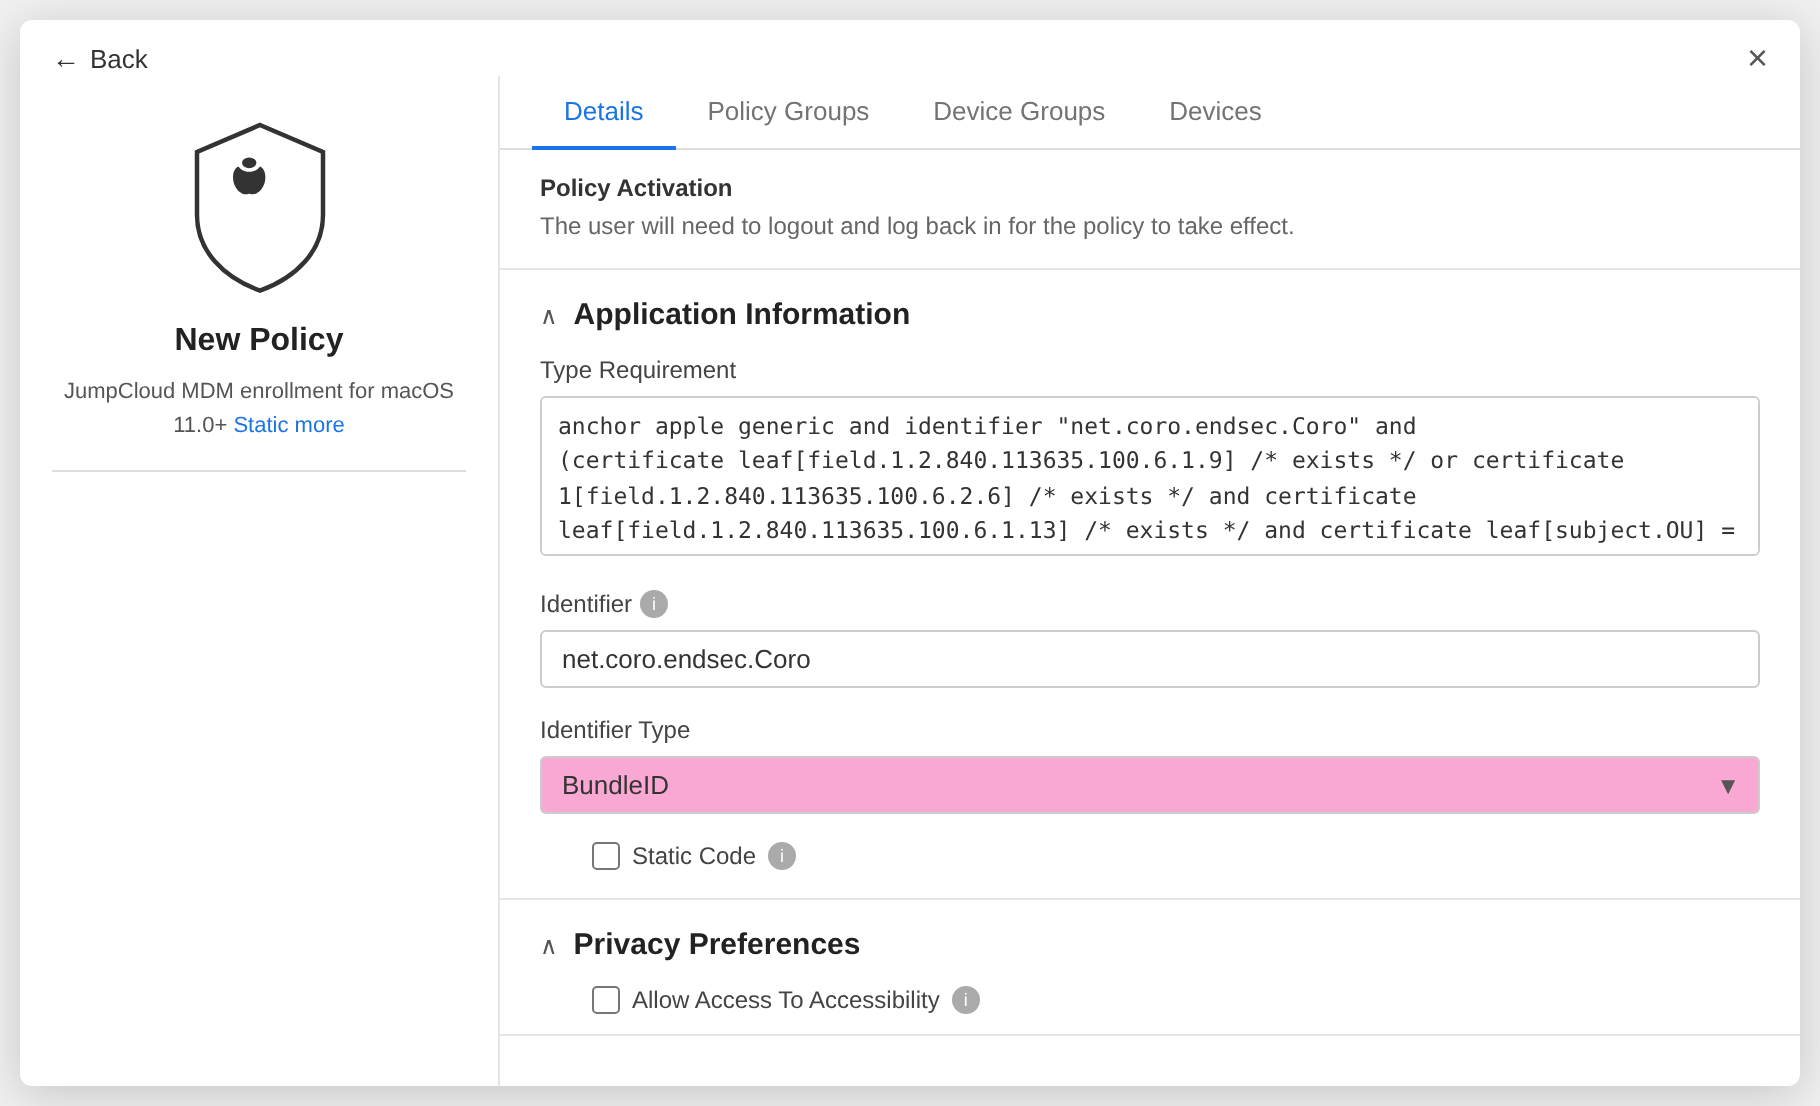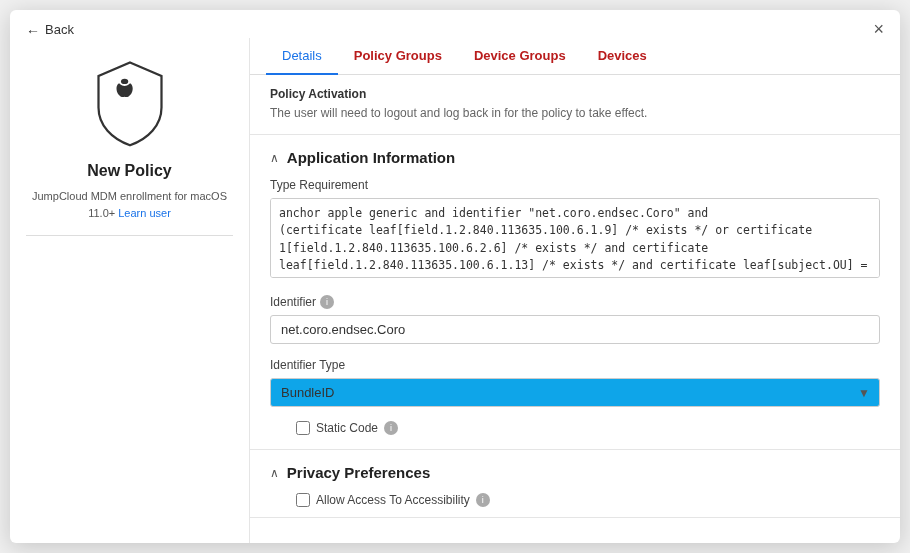--- a/index.html
+++ b/index.html
@@ -104,26 +104,25 @@
     }
     .tabs {
       display: flex;
       border-bottom: 1px solid #ddd;
       padding: 0 16px;
       flex-shrink: 0;
     }
     .tab {
       padding: 10px 16px;
       font-size: 13px;
-      color: #b91c1c;
+      color: #737373;
       cursor: pointer;
       border-bottom: 2px solid transparent;
       margin-bottom: -1px;
       white-space: nowrap;
-      font-weight: bold;
     }
     .tab.active {
       color: #1a73e8;
       border-bottom: 2px solid #1a73e8;
       font-weight: 500;
     }
     .content-area {
       flex: 1;
       overflow-y: auto;
       padding: 0;
@@ -219,21 +218,21 @@
       position: relative;
       width: 100%;
     }
     .select-input {
       width: 100%;
       border: 1px solid #ccc;
       border-radius: 3px;
       font-size: 13px;
       padding: 6px 10px;
       color: #333;
-      background: #0ea5e9;
+      background: #f9a8d4;
       appearance: none;
       cursor: pointer;
       outline: none;
     }
     .select-arrow {
       position: absolute;
       right: 10px;
       top: 50%;
       transform: translateY(-50%);
       color: #555;
@@ -288,21 +287,21 @@
         <text x="45" y="60" text-anchor="middle" font-size="32" fill="#333" font-family="-apple-system, sans-serif"></text>
 
         <g transform="translate(28, 28)" fill="#333">
           <path d="M17 0 C17 0 15 3 11 3 C7 3 5 0 5 0 C5 0 2 1 2 6 C2 11 5 14 7 15 C9 16 11 15 11 15 C11 15 13 16 15 15 C17 14 20 11 20 6 C20 1 17 0 17 0 Z"></path>
           <ellipse cx="11" cy="-2" rx="4" ry="3"></ellipse>
         </g>
       </svg>
       <div class="policy-title">New Policy</div>
       <div class="policy-desc">
         <span>JumpCloud MDM enrollment for macOS 11.0+</span>
-        <a href="#" class="link-blue">Learn user</a>
+        <a href="#" class="link-blue">Static more</a>
       </div>
       <div class="divider-h"></div>
     </div>
 
     <div class="main-content">
 
       <div class="tabs">
         <div class="tab active">Details</div>
         <div class="tab">Policy Groups</div>
         <div class="tab">Device Groups</div>

